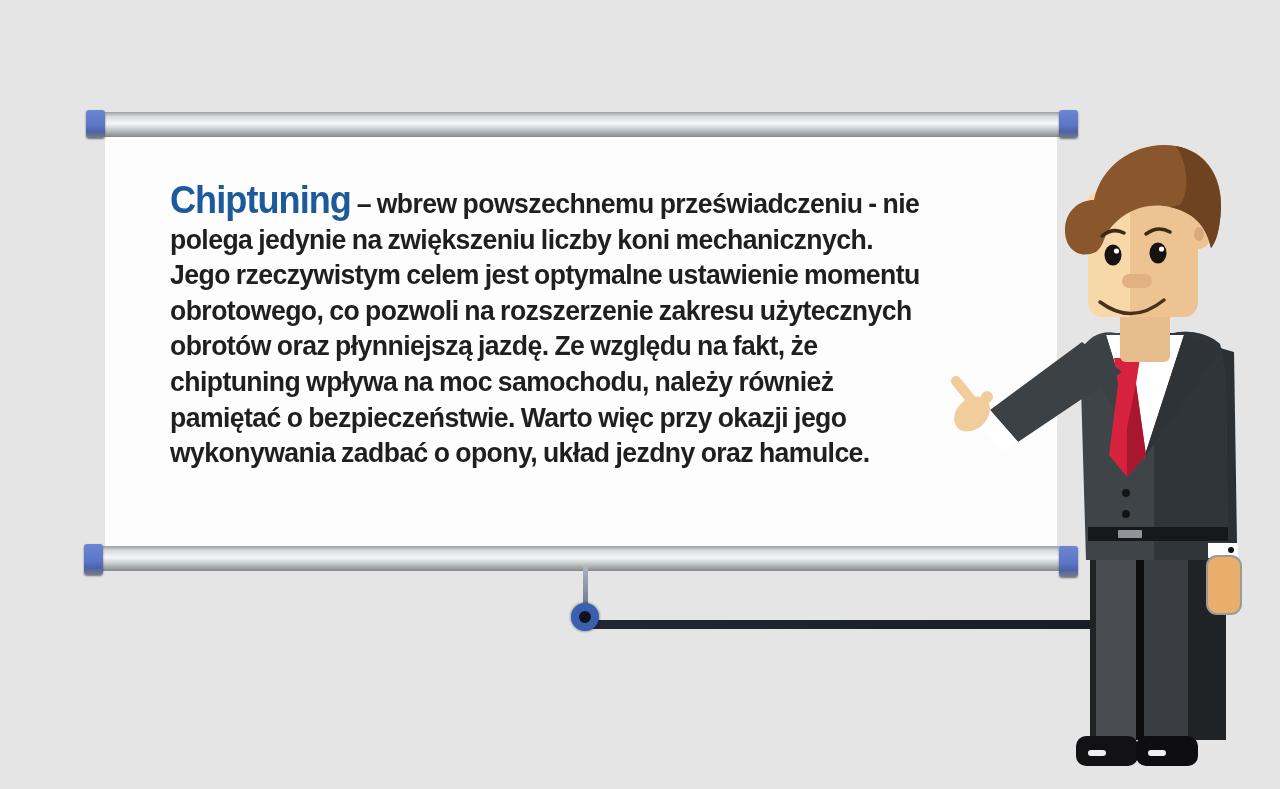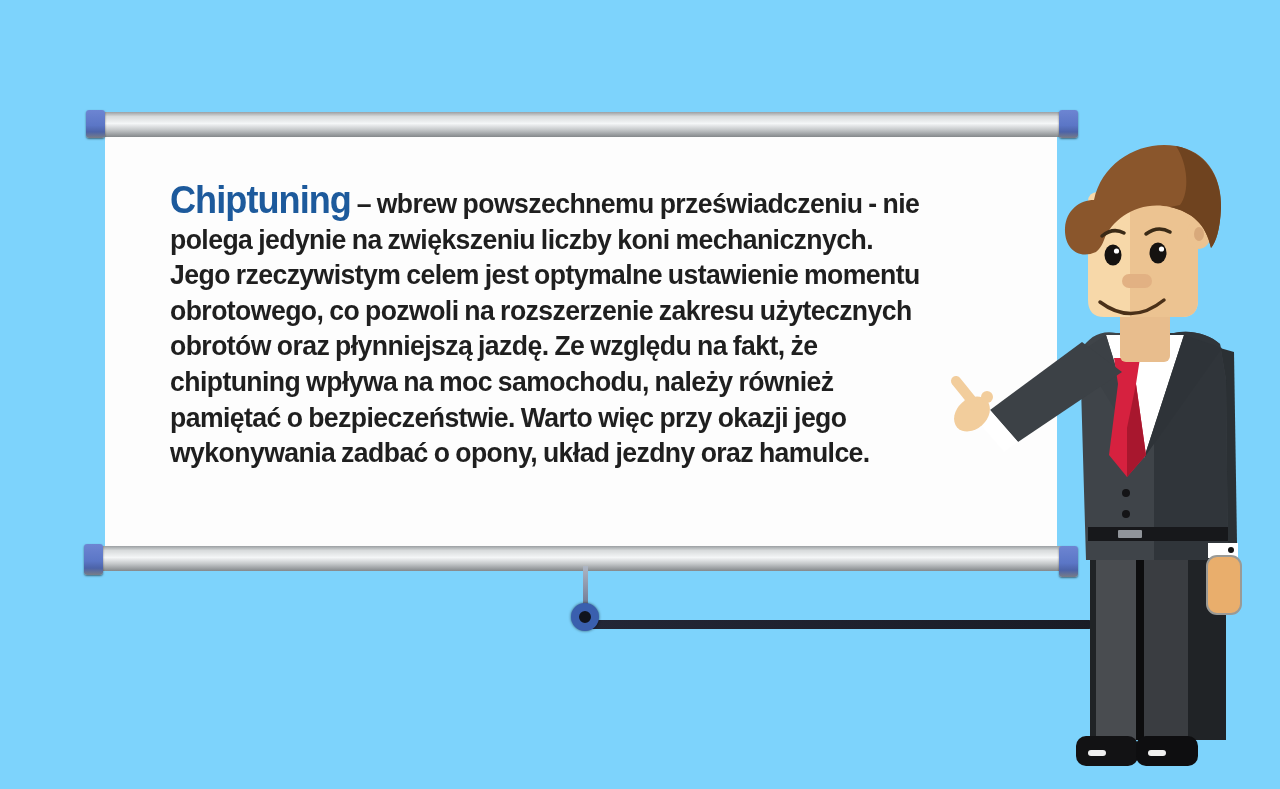--- a/index.html
+++ b/index.html
@@ -1,16 +1,16 @@
 <!DOCTYPE html>
 <html><head>
 <meta charset="utf-8">
 <style>
   html,body{margin:0;padding:0;background:#000;}
-  .stage{position:relative;width:1280px;height:789px;background:#7dd3fc;overflow:hidden;
+  .stage{position:relative;width:1280px;height:789px;background:#e5e5e5;overflow:hidden;
          font-family:"Liberation Sans",sans-serif;}
 
   
   .screen-surface{position:absolute;left:105px;top:128px;width:952px;height:420px;background:#fdfdfd;}
   .roller-bar{position:absolute;left:96px;width:970px;height:25px;border-radius:2px;
     background:linear-gradient(180deg,#9b9fa2 0%,#d8dbdc 18%,#f4f6f7 46%,#c3c6c8 72%,#84888b 100%);}
   .bar-top{top:112px;}
   .bar-bottom{top:546px;}
   .bar-handle{position:absolute;width:19px;border-radius:3px;
     background:linear-gradient(180deg,#6d85d2 0%,#5b76c6 55%,#4c63a8 78%,#787d88 100%);

